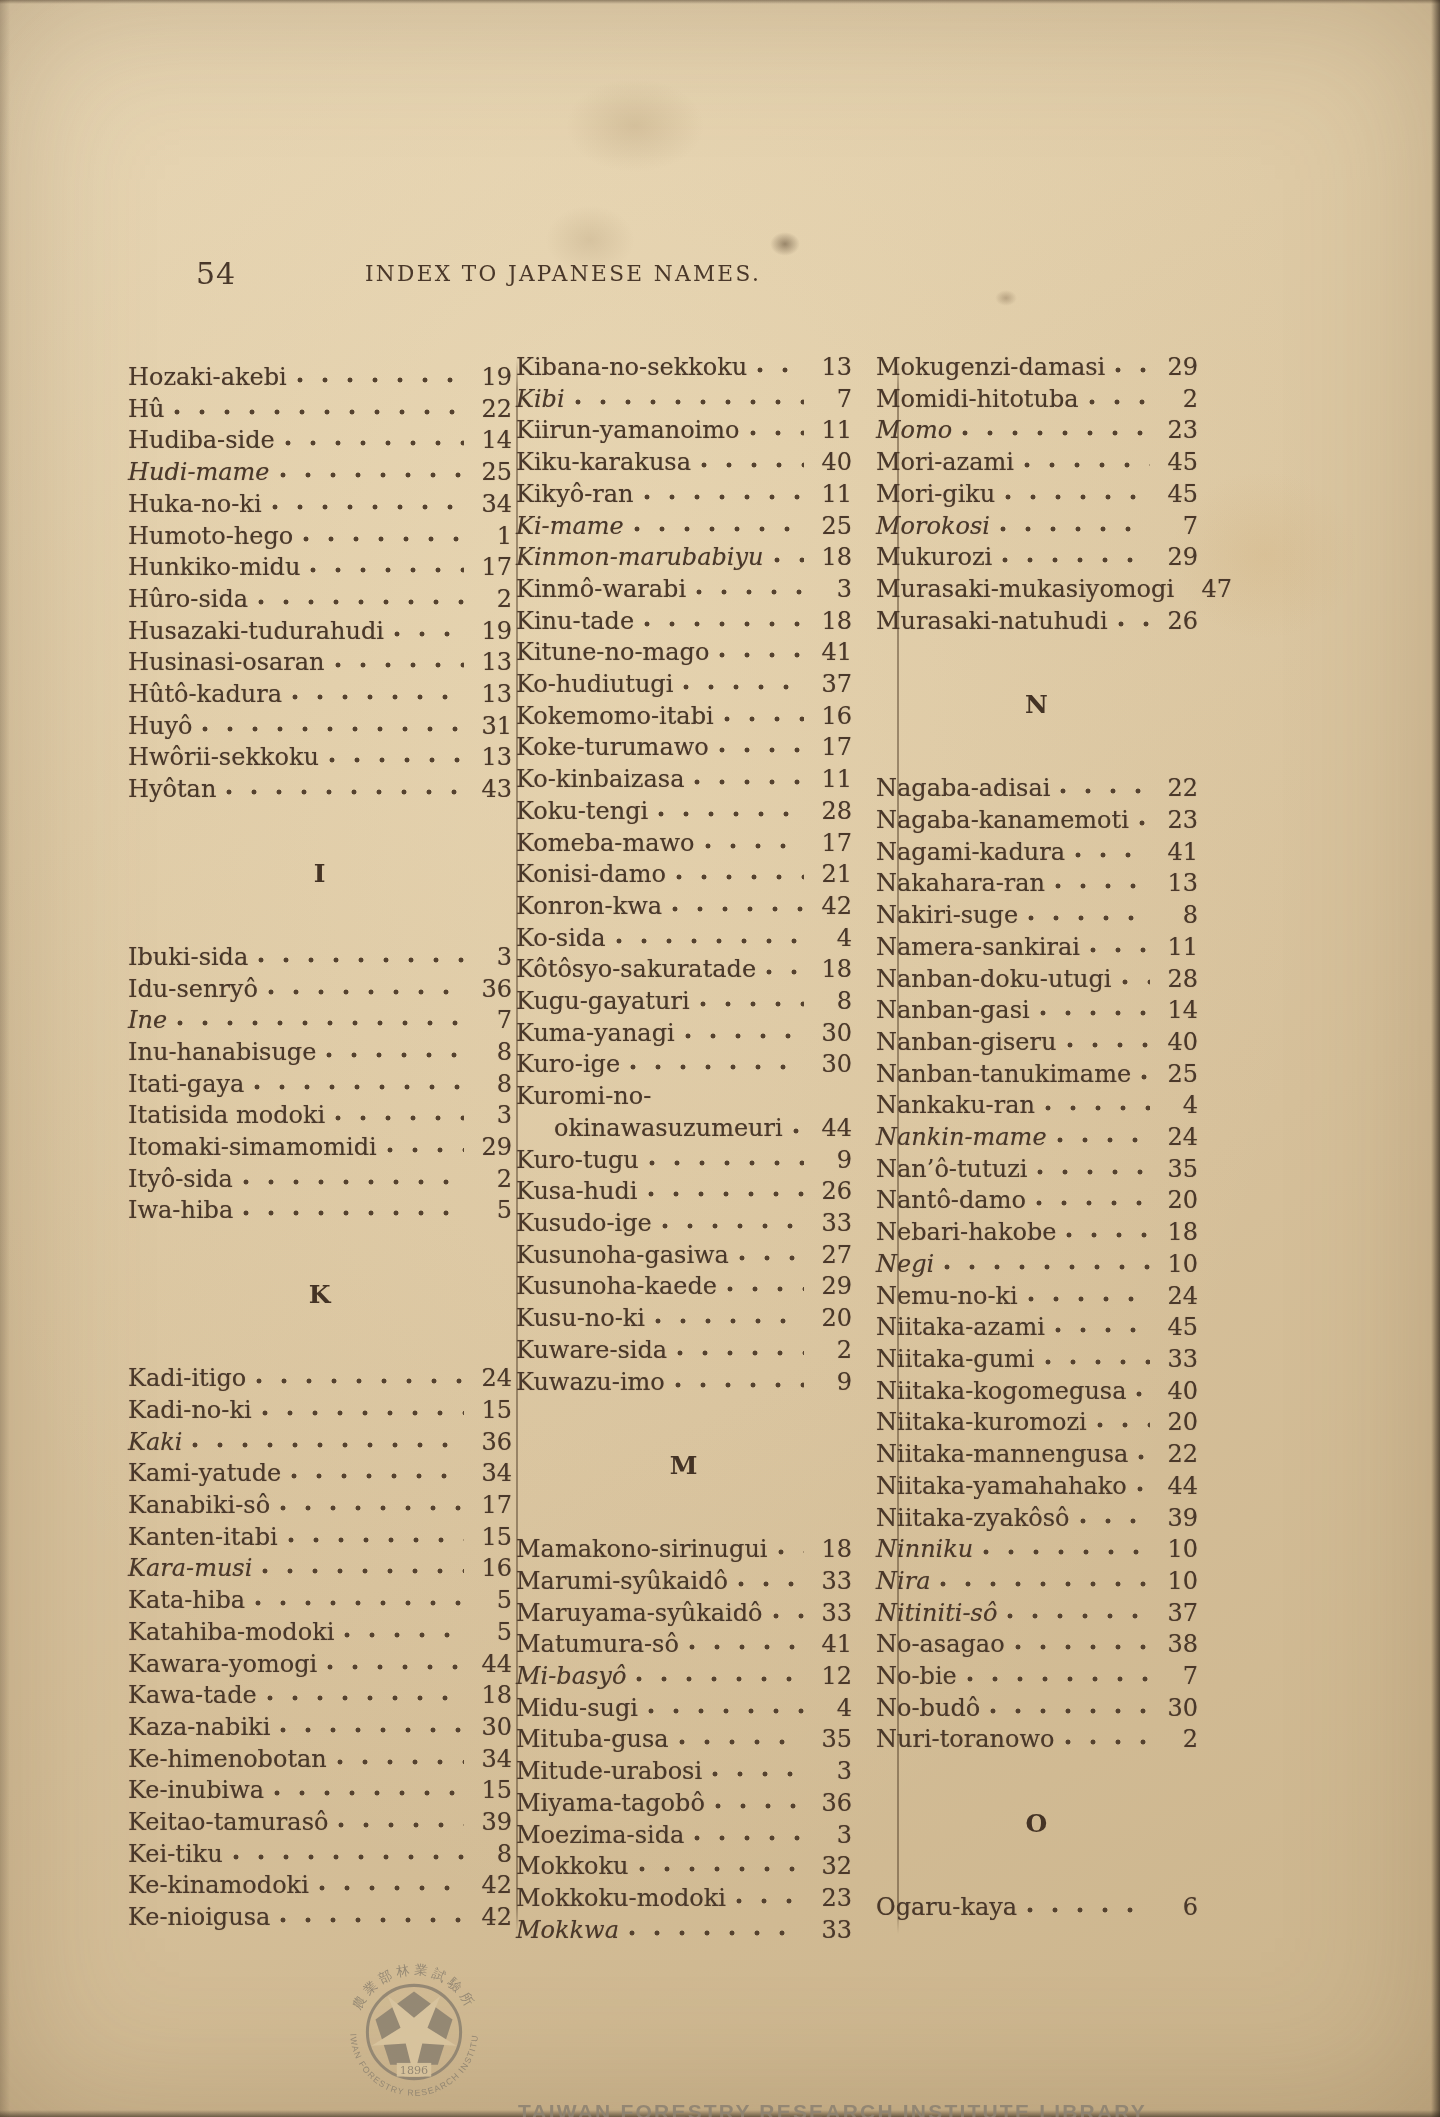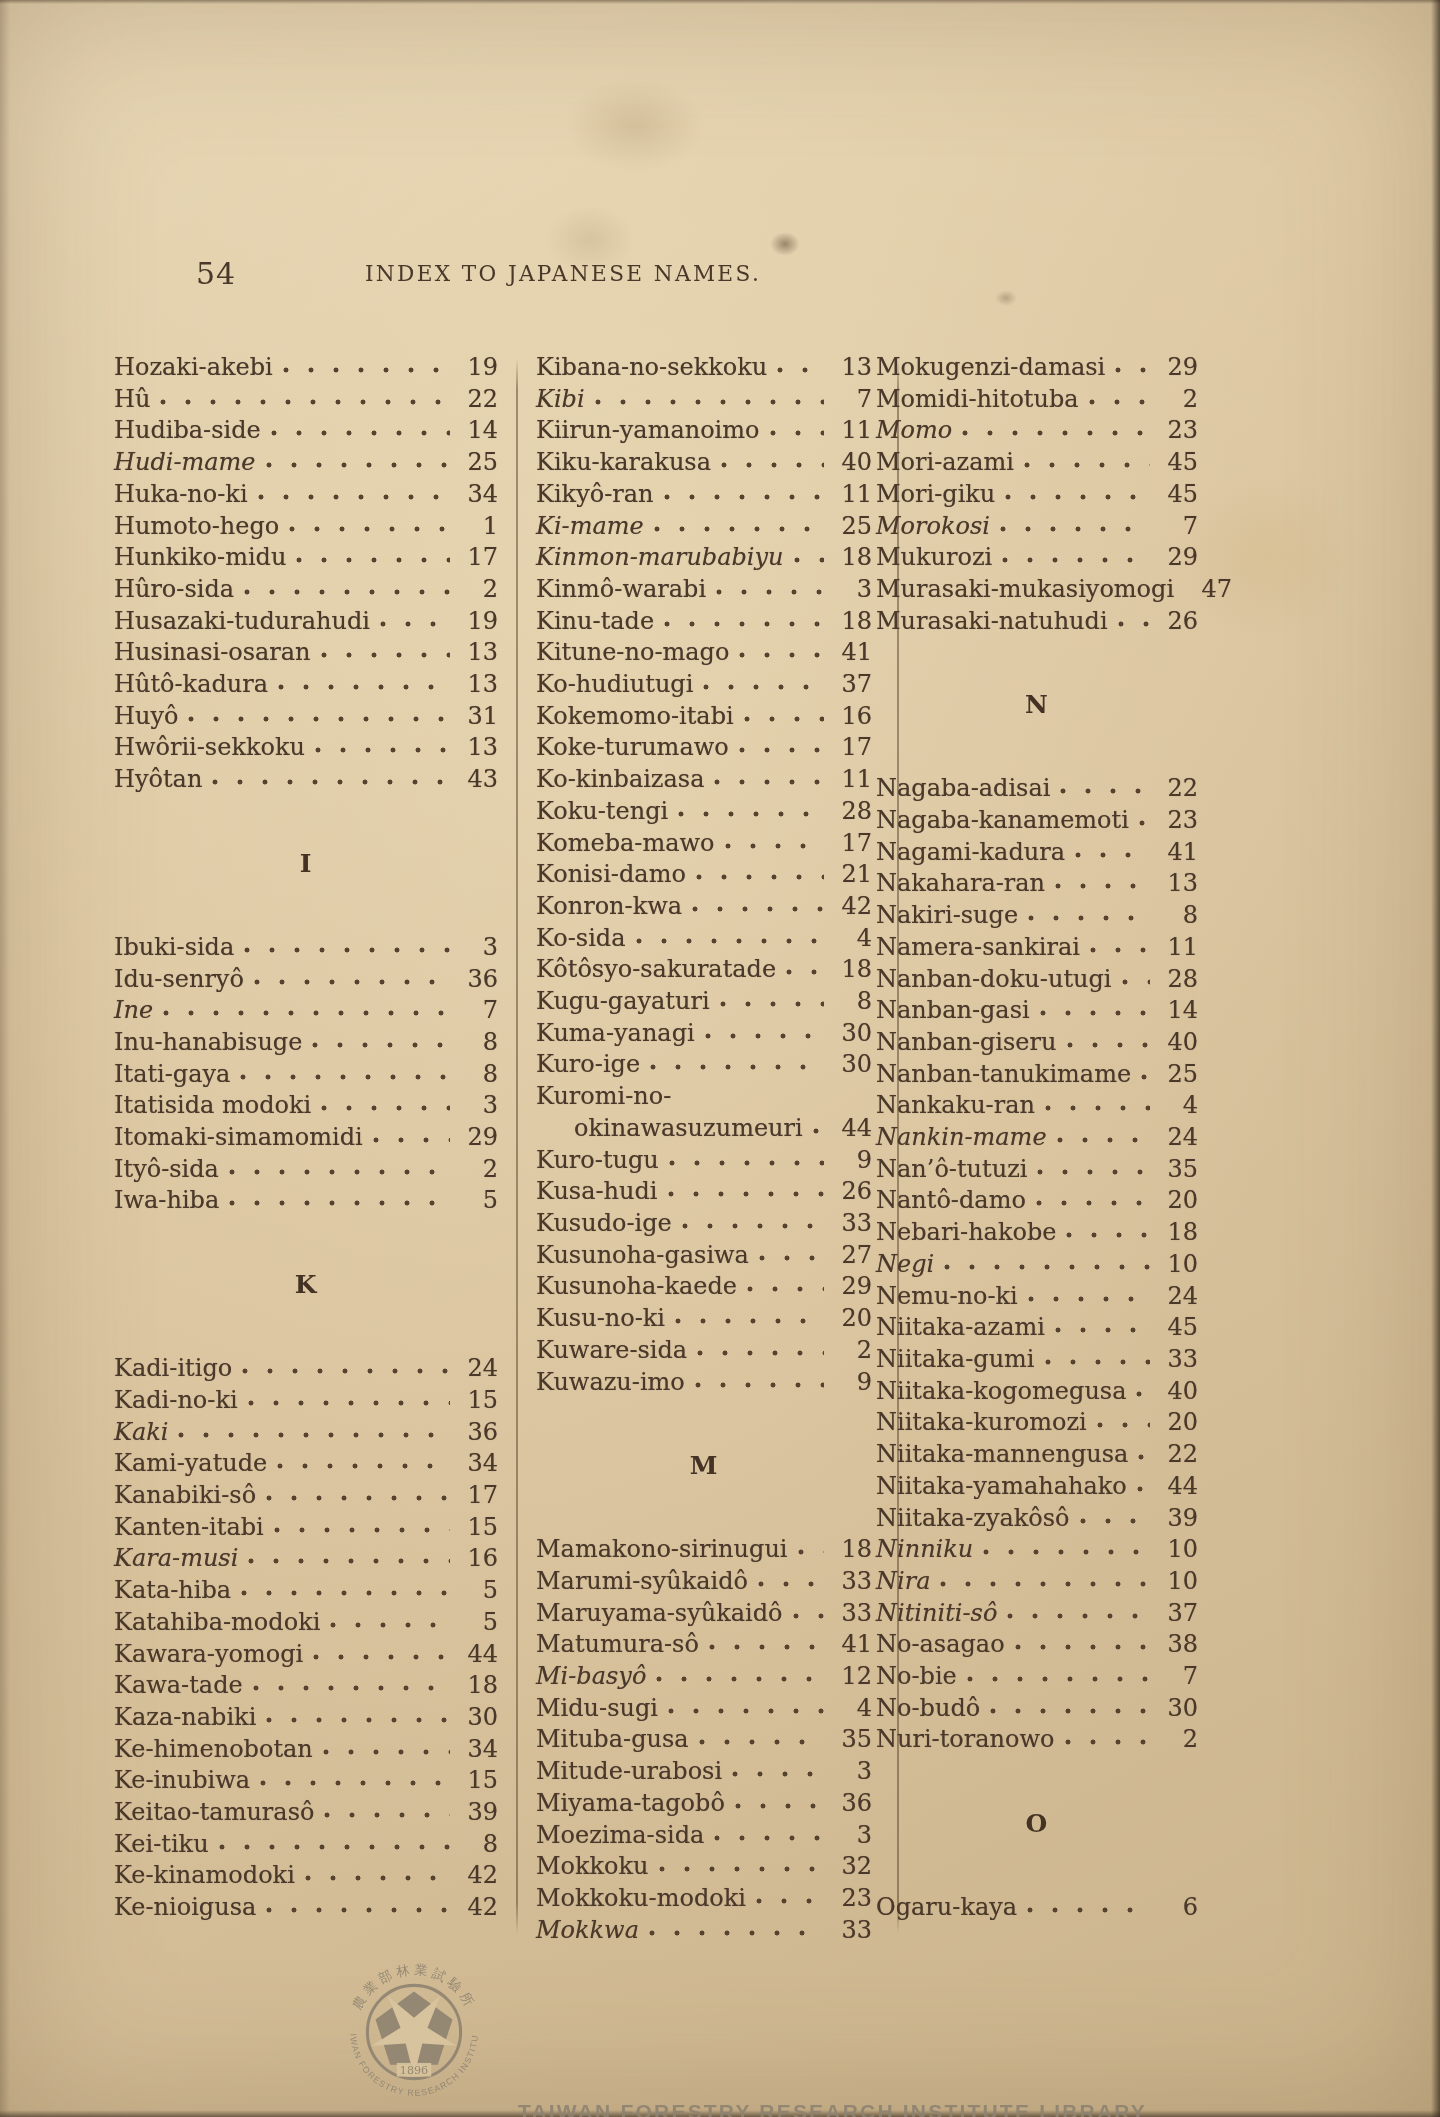--- a/index.html
+++ b/index.html
@@ -25,22 +25,22 @@
 
   .pgnum{position:absolute;left:196px;top:256px;font-size:30px;letter-spacing:1px;}
   .title{position:absolute;left:563px;top:260px;transform:translateX(-50%) scaleX(.94);
          font-size:23px;letter-spacing:2.5px;white-space:nowrap;}
 
   .divider{position:absolute;top:358px;height:1576px;width:2px;
     background:linear-gradient(to bottom,rgba(86,66,44,0),rgba(86,66,44,.5) 2%,rgba(86,66,44,.5) 98%,rgba(86,66,44,0));}
   .d1{left:516px;} .d2{left:897px;}
 
   .col{position:absolute;top:352px;}
-  #col1{left:114px;width:384px;}
-  #col2{left:536px;width:336px;}
+  #col1{left:128px;width:384px;margin-top:10px;}
+  #col2{left:516px;width:336px;}
   #col3{left:876px;width:322px;}
 
   .entry{display:flex;align-items:baseline;line-height:31.7px;font-size:24px;white-space:nowrap;
          text-shadow:0 0 .7px rgba(74,56,42,.55);}
   .entry .nm{flex:0 0 auto;}
   .entry .nm.it{font-style:italic;}
   .entry .dots{flex:1 1 auto;height:22px;margin:0 4px 0 10px;
     background-image:radial-gradient(circle at 3px 17px,#55422f 2.1px,rgba(85,66,47,0) 2.8px);
     background-size:25px 22px;background-repeat:repeat-x;background-position:0 0;}
   .entry .pg{flex:0 0 44px;text-align:right;}

